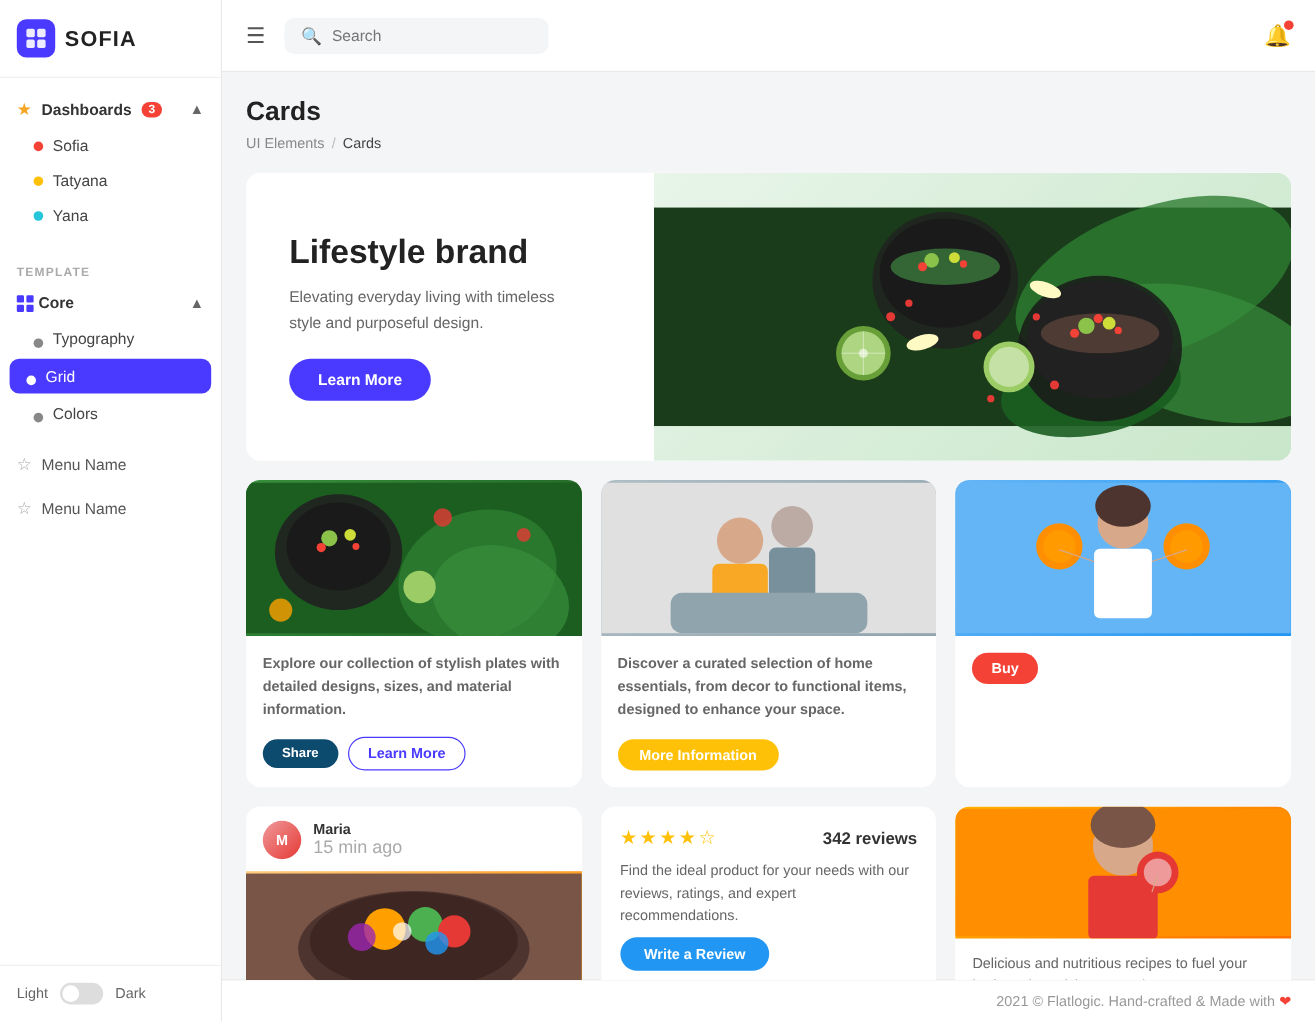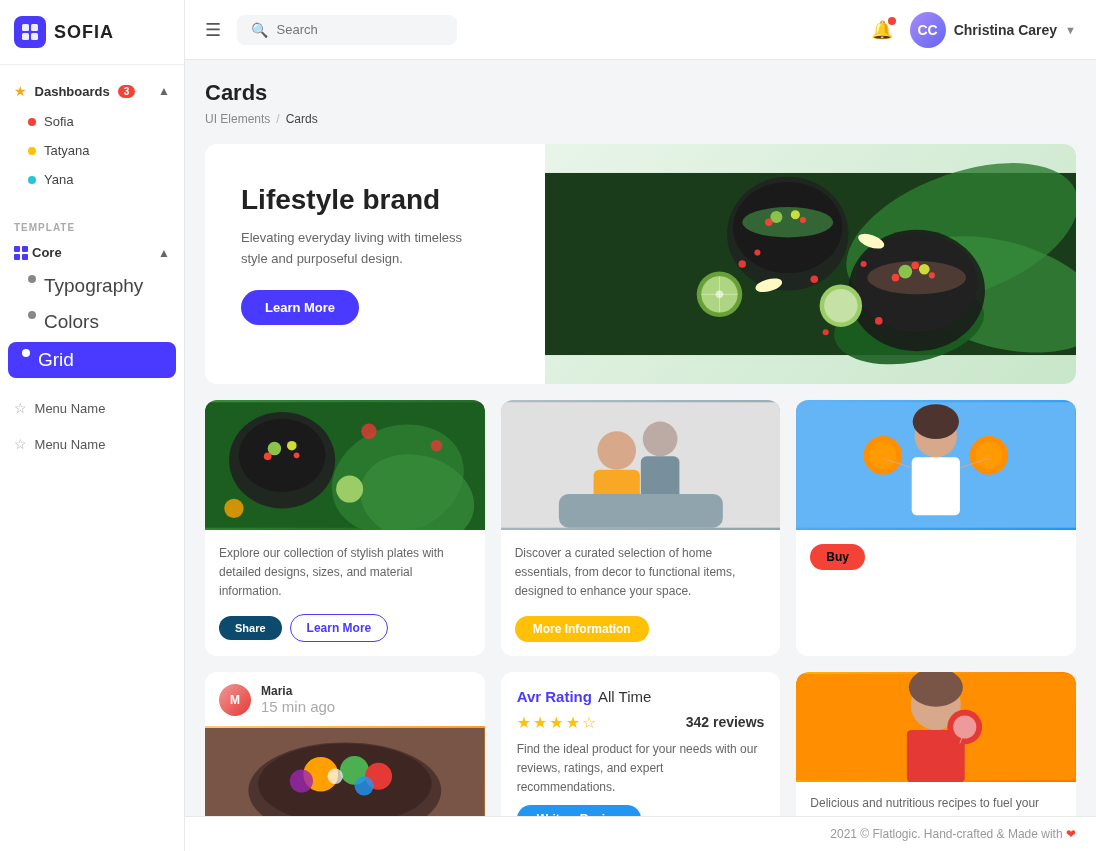--- a/index.html
+++ b/index.html
@@ -63,23 +63,23 @@
       display: flex; align-items: center; justify-content: space-between;
       padding: 8px 14px; cursor: pointer;
     }
     .core-left { display: flex; align-items: center; gap: 4px; }
     .grid-icon { display: grid; grid-template-columns: 1fr 1fr; gap: 2px; width: 14px; height: 14px; }
     .grid-cell { background: #4a3aff; border-radius: 1px; }
     .core-label { font-size: 13px; font-weight: 600; color: #333; }
 
     .core-items { padding: 0; }
     .core-item {
-      display: flex; align-items: flex-start; gap: 8px;
+      display: flex; align-items: flex-end; gap: 8px;
       padding: 7px 14px 7px 28px;
-      font-size: 19px; color: #444; cursor: pointer;
+      font-size: 13px; color: #444; cursor: pointer;
     }
     .core-item .dot { background: #888; }
     .core-item-active {
       background: #4a3aff !important;
       color: #fff !important;
       border-radius: 8px;
       margin: 2px 8px;
       padding: 7px 14px;
     }
     .core-item-active .dot { background: #fff; }
@@ -169,20 +169,21 @@
     .breadcrumb { display: flex; align-items: center; gap: 6px; font-size: 12px; color: #888; margin-bottom: 18px; }
     .breadcrumb-sep { color: #bbb; }
     .breadcrumb-active { color: #444; }
 
     
     .hero-card {
       background: #fff;
       border-radius: 12px;
       overflow: hidden;
       display: flex;
+      align-items: center;
       margin-bottom: 16px;
       min-height: 240px;
       position: relative;
     }
     .hero-content {
       padding: 40px 36px;
       flex: 0 0 340px;
       z-index: 1;
     }
     .hero-title { font-size: 28px; font-weight: 800; color: #222; margin-bottom: 12px; }
@@ -223,36 +224,36 @@
       background: linear-gradient(135deg, #b0bec5, #90a4ae);
       height: 130px;
       display: flex; align-items: center; justify-content: center;
     }
     .card-img-orange {
       background: linear-gradient(135deg, #64b5f6, #2196f3);
       height: 130px;
       display: flex; align-items: center; justify-content: center;
     }
     .card-body { padding: 14px; flex: 1; display: flex; flex-direction: column; }
-    .card-text { font-size: 12px; color: #666; line-height: 1.6; margin-bottom: 12px; flex: 1; }
+    .card-text { font-size: 12px; color: #666; line-height: 1.6; margin-bottom: 12px; flex: 1; font-weight: bold; }
     .card-actions { display: flex; gap: 8px; align-items: center; }
     .btn-outline {
       border: 1.5px solid #4a3aff; color: #4a3aff; background: transparent;
       border-radius: 20px; padding: 6px 16px; font-size: 12px; font-weight: 600; cursor: pointer;
     }
     .btn-solid-purple {
       background: #0c4a6e; color: #fff; border: none;
       border-radius: 20px; padding: 6px 16px; font-size: 11px; font-weight: 700; cursor: pointer;
     }
     .btn-yellow {
       background: #ffc107; color: #fff; border: none;
       border-radius: 20px; padding: 6px 18px; font-size: 12px; font-weight: 600; cursor: pointer;
     }
     .btn-red {
-      background: #f44336; color: #000000; border: none;
+      background: #f44336; color: #ffffff; border: none;
       border-radius: 20px; padding: 6px 16px; font-size: 12px; font-weight: 600; cursor: pointer;
     }
 
     
     .cards-bottom {
       display: grid;
       grid-template-columns: 1fr 1fr 1fr;
       gap: 16px;
     }
     .card-user-header {
@@ -365,60 +366,62 @@
       <span class="core-label">Core</span>
     </div>
     <span class="chevron">▲</span>
   </div>
 
   <div class="core-items">
     <div class="core-item">
       <span class="dot" style="background:#888"></span>
       <span>Typography</span>
     </div>
+    <div class="core-item core-item-active">
+      <span class="dot" style="background:#fff"></span>
+      <span>Grid</span>
+    </div>
     <div class="core-item">
       <span class="dot" style="background:#888"></span>
       <span>Colors</span>
-    </div>
-    <div class="core-item core-item-active">
-      <span class="dot" style="background:#fff"></span>
-      <span>Grid</span>
     </div>
   </div>
 
   <div class="menu-items">
     <div class="menu-item">
       <span class="menu-star">☆</span>
       <span>Menu Name</span>
     </div>
     <div class="menu-item">
       <span class="menu-star">☆</span>
       <span>Menu Name</span>
     </div>
   </div>
 
+  <div class="sidebar-footer">
+    <span class="toggle-label">Light</span>
+    <div class="toggle">
+      <div class="toggle-knob"></div>
+    </div>
+    <span class="toggle-label">Dark</span>
+  </div>
 </div>
 
 <div id="main">
 
   <div id="header">
     <div class="hamburger">☰</div>
     <div class="search-bar">
       <span class="search-icon">🔍</span>
       <input class="search-input" type="text" placeholder="Search" style="">
     </div>
     <div class="header-right">
       <div style="position:relative">
         <span class="bell-icon">🔔</span>
         <span class="bell-dot"></span>
-      </div>
-      <div class="user-info">
-        <div class="avatar">CC</div>
-        <span class="user-name">Christina Carey</span>
-        <span class="caret">▼</span>
       </div>
     </div>
   </div>
 
   <div id="content">
     <div class="page-title">Cards</div>
     <div class="breadcrumb">
       <span>UI Elements</span>
       <span class="breadcrumb-sep">/</span>
       <span class="breadcrumb-active">Cards</span>
@@ -582,24 +585,20 @@
             <circle cx="100" cy="55" r="12" fill="#9c27b0" opacity="0.8"></circle>
             <circle cx="165" cy="60" r="10" fill="#2196f3" opacity="0.8"></circle>
 
             <circle cx="135" cy="50" r="8" fill="#fff" opacity="0.7"></circle>
           </svg>
         </div>
 
       </div>
 
       <div class="rating-card">
-        <div class="rating-header">
-          <span class="rating-avr">Avr Rating</span>
-          <span class="rating-label">All Time</span>
-        </div>
         <div class="rating-row">
           <span class="stars">★★★★☆</span>
           <span class="reviews-count">342 reviews</span>
         </div>
         <div class="rating-desc">Find the ideal product for your needs with our reviews, ratings, and expert recommendations.</div>
         <div>
           <button class="btn-blue-outline">Write a Review</button>
         </div>
       </div>
 

